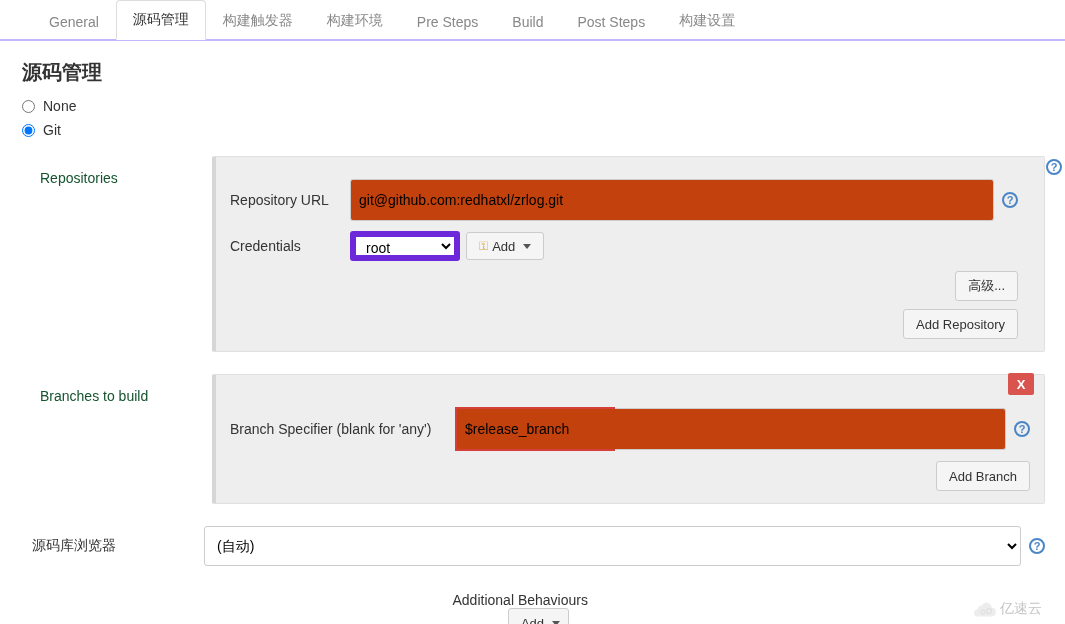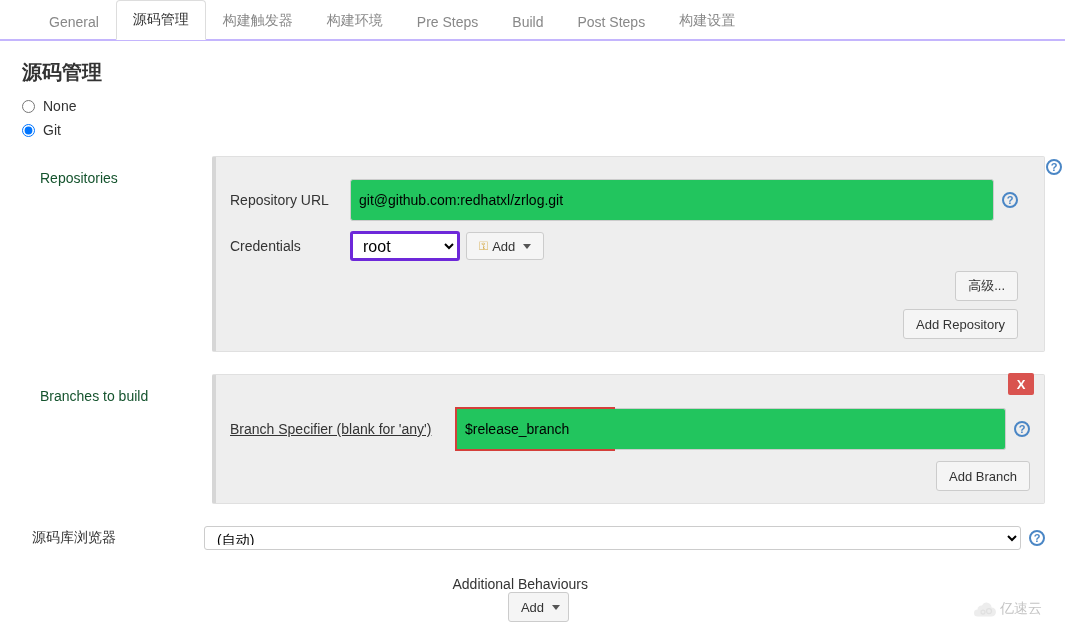--- a/index.html
+++ b/index.html
@@ -72,38 +72,38 @@
   }
   .form-line {
     display: flex;
     align-items: center;
     margin: 10px 0;
   }
   .form-label {
     width: 120px;
     color: #333;
   }
-  .form-label.wide { width: 225px; text-decoration: underline; }
+  .form-label.wide { width: 225px; }
   .text-input {
     flex: 1;
     height: 30px;
     border: 1px solid #ccc;
     border-radius: 3px;
     padding: 20px 8px;
     font-size: 14px;
-    background: #22c55e;
+    background: #c2410c;
   }
   .select-input {
     width: 110px;
     height: 30px;
-    border: 3px solid #6d28d9;
+    border: 6px solid #6d28d9;
     border-radius: 3px;
     background: #fff;
     padding: 2px 6px;
-    font-size: 16px;
+    font-size: 14px;
   }
   .btn {
     display: inline-flex;
     align-items: center;
     justify-content: center;
     height: 30px;
     padding: 0 12px;
     background: #f5f5f5;
     border: 1px solid #ccc;
     border-radius: 3px;
@@ -161,21 +161,21 @@
   }
   .red-box .text-input { border: none; border-radius: 0; height: 28px; }
   .full-select-row {
     display: flex;
     align-items: center;
     padding: 4px 20px 4px 32px;
   }
   .full-select-row .row-label { width: 172px; }
   .full-select {
     flex: 1;
-    height: 24px;
+    height: 40px;
     border: 1px solid #ccc;
     border-radius: 3px;
     padding: 4px 8px;
     font-size: 14px;
     background: #fff;
   }
   .add-dd { padding-right: 8px; }
   .caret-down {
     width: 0; height: 0;
     border-left: 4px solid transparent;

